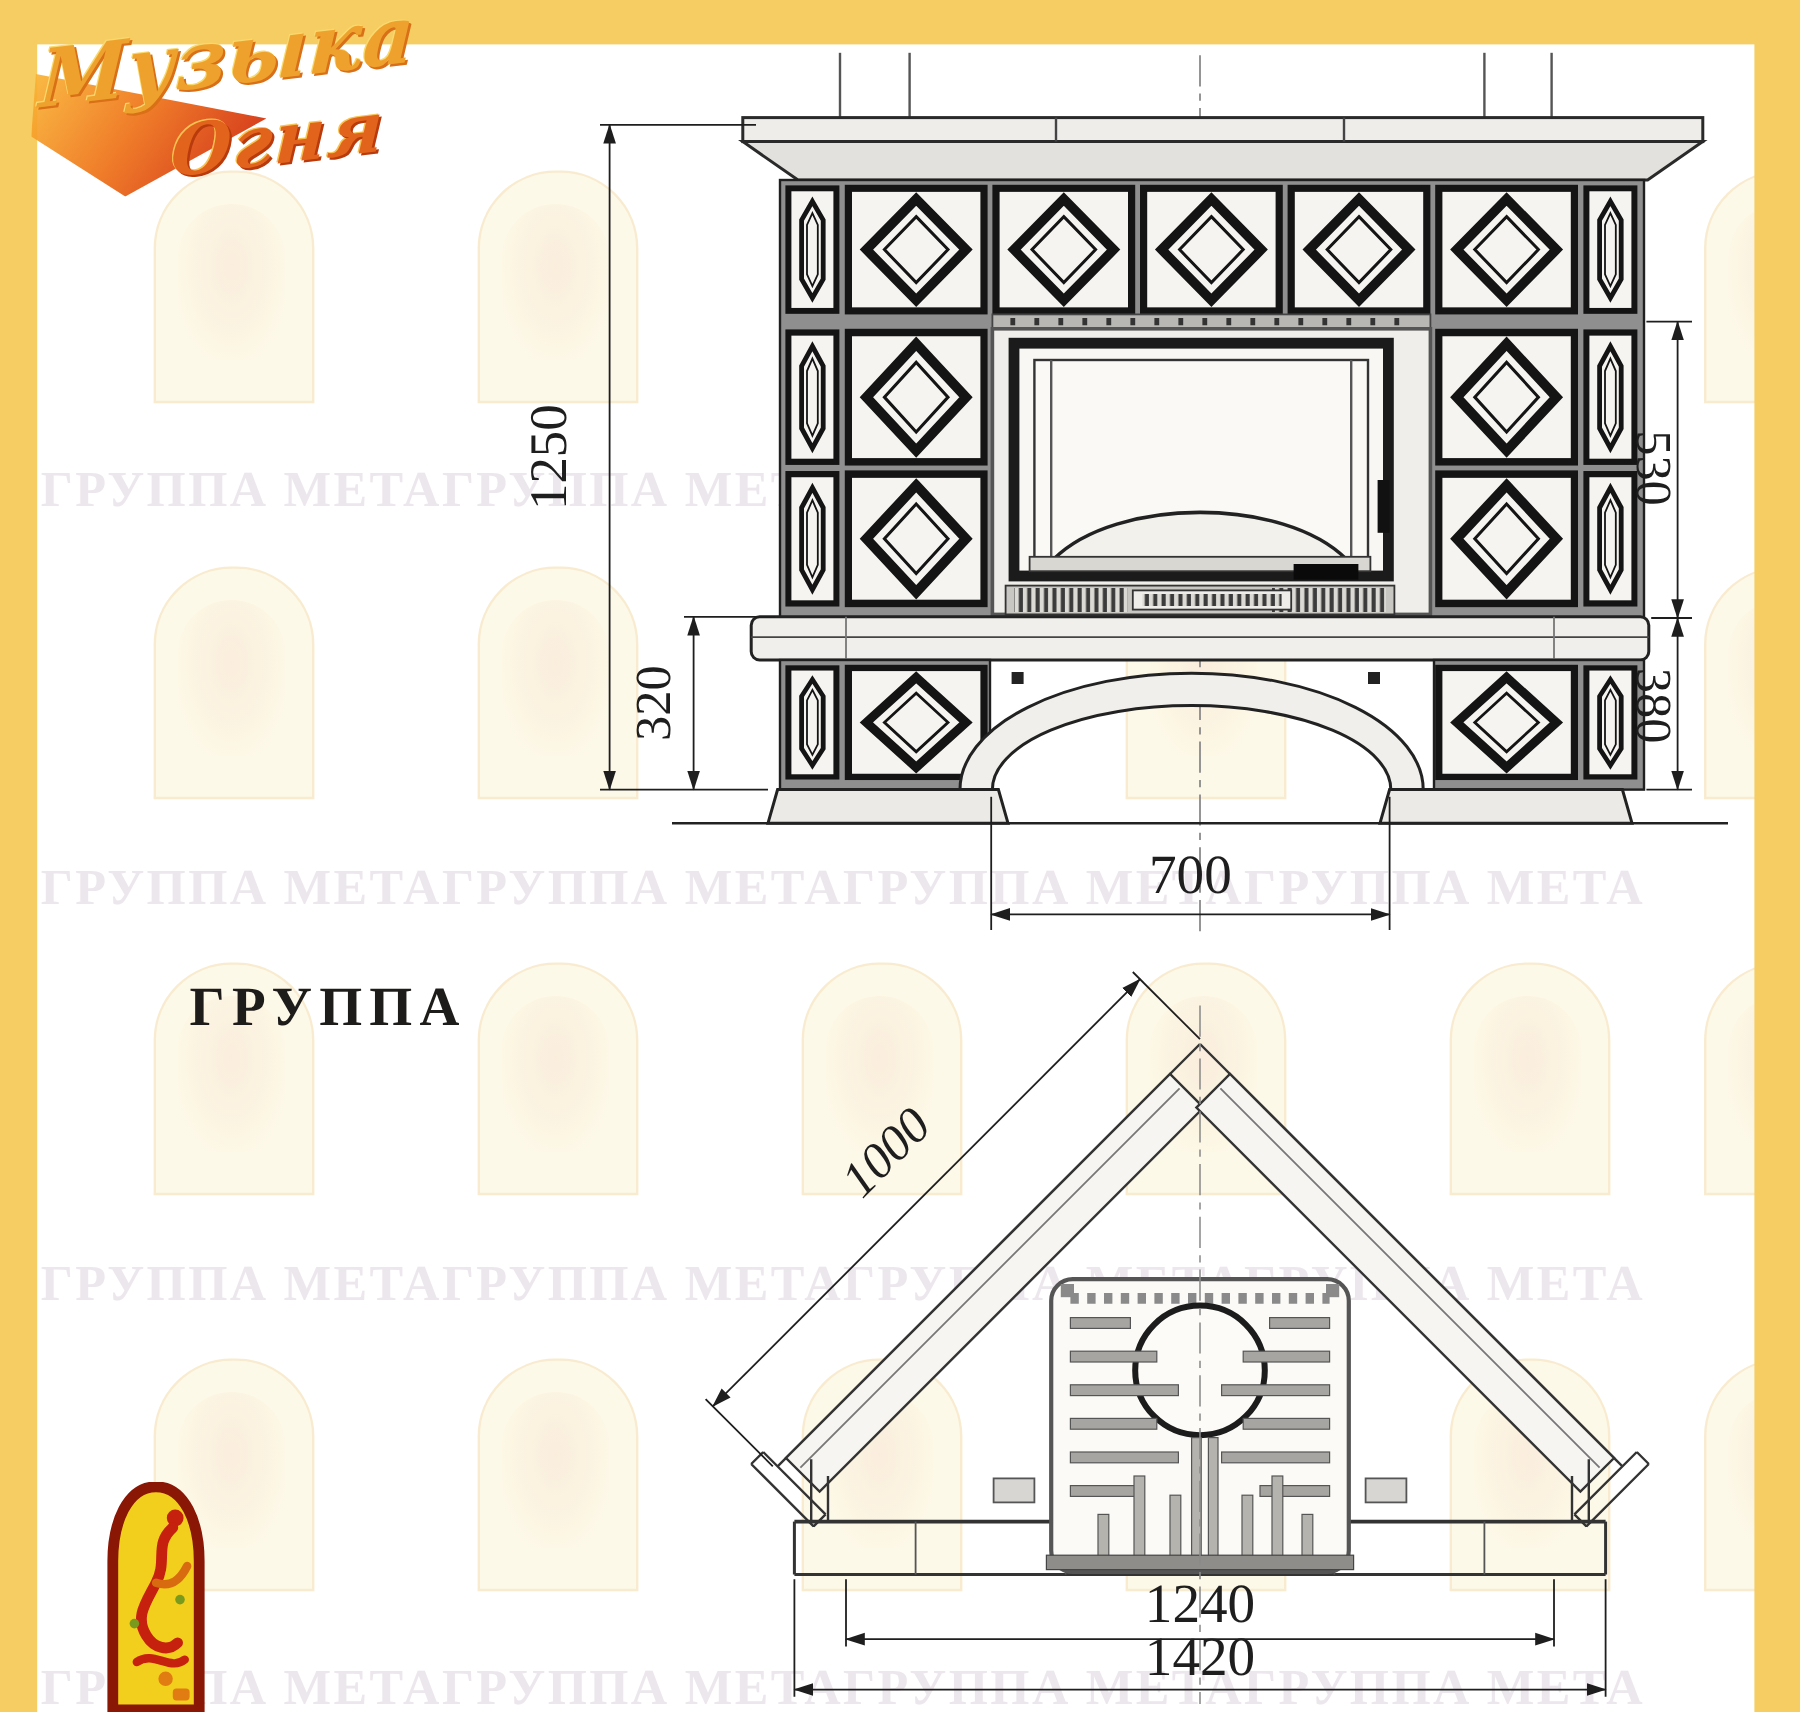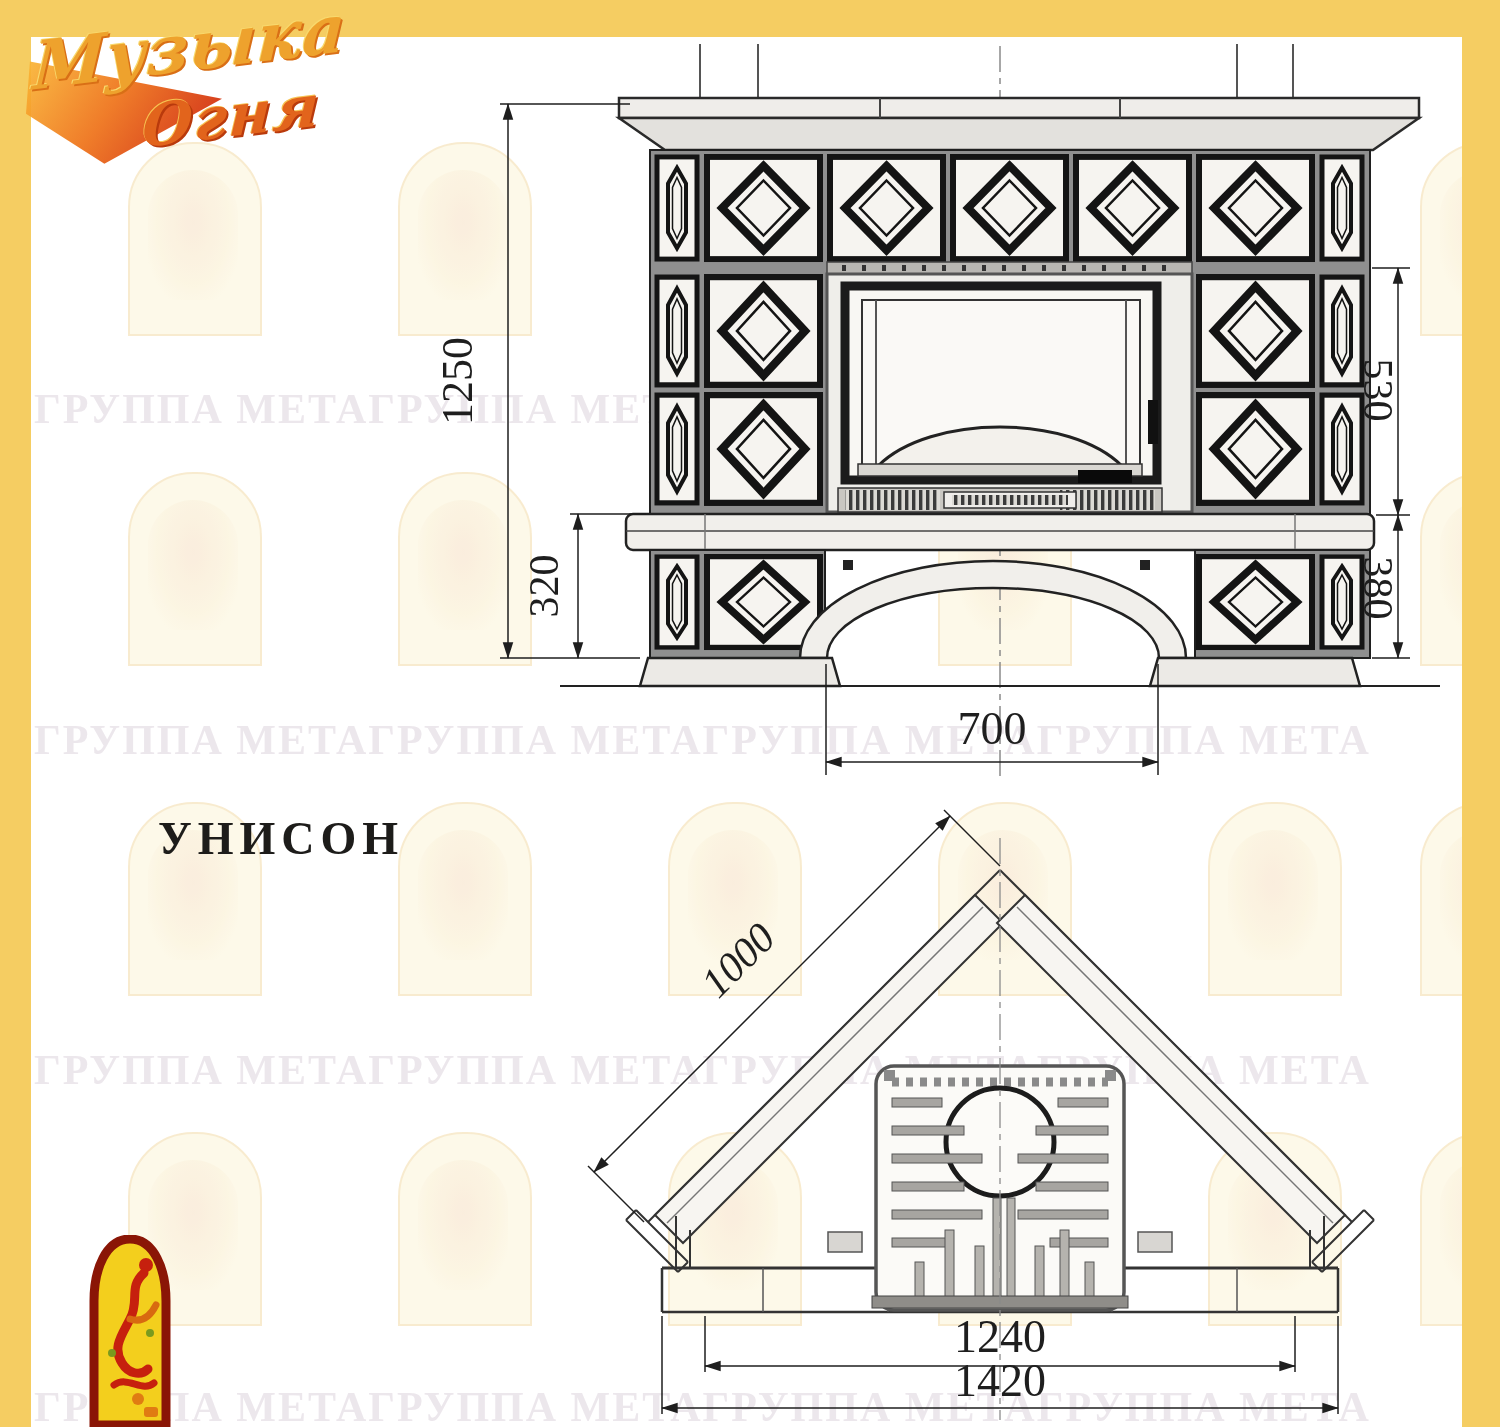--- a/index.html
+++ b/index.html
@@ -109,21 +109,21 @@
   <circle cx="62" cy="30" r="7" fill="#c6200e"></circle>
   <path d="M60 38 C44 52 56 66 46 84 C38 100 28 112 38 128 C44 138 56 142 64 134" fill="none" stroke="#c6200e" stroke-width="9" stroke-linecap="round"></path>
   <path d="M46 84 C58 88 66 82 72 70" fill="none" stroke="#d86a10" stroke-width="7" stroke-linecap="round"></path>
   <path d="M30 150 C44 140 58 158 70 148" fill="none" stroke="#c6200e" stroke-width="7" stroke-linecap="round"></path>
   <circle cx="28" cy="118" r="4" fill="#7a9a1e"></circle>
   <circle cx="66" cy="98" r="4" fill="#7a9a1e"></circle>
   <circle cx="54" cy="164" r="6" fill="#e07c12"></circle>
   <rect x="60" y="172" width="14" height="10" rx="3" fill="#e07c12"></rect>
 </svg>
 
-<div class="model-title">УНИСОН</div>
+<div class="model-title">ГРУППА</div>
 
 <svg class="drawing" width="1500" height="1427" viewBox="0 0 1500 1427">
   <defs>
     <marker id="arw" viewBox="0 0 10 10" refX="9.5" refY="5" markerWidth="11" markerHeight="11" orient="auto-start-reverse">
       <path d="M0 1.8 L10 5 L0 8.2 Z" fill="#1e1e1e"></path>
     </marker>
     <pattern id="hatch" width="7" height="24" patternUnits="userSpaceOnUse">
       <rect width="7" height="24" fill="#dcdad5"></rect>
       <rect x="2" width="3.4" height="24" fill="#3b3b3b"></rect>
     </pattern>

